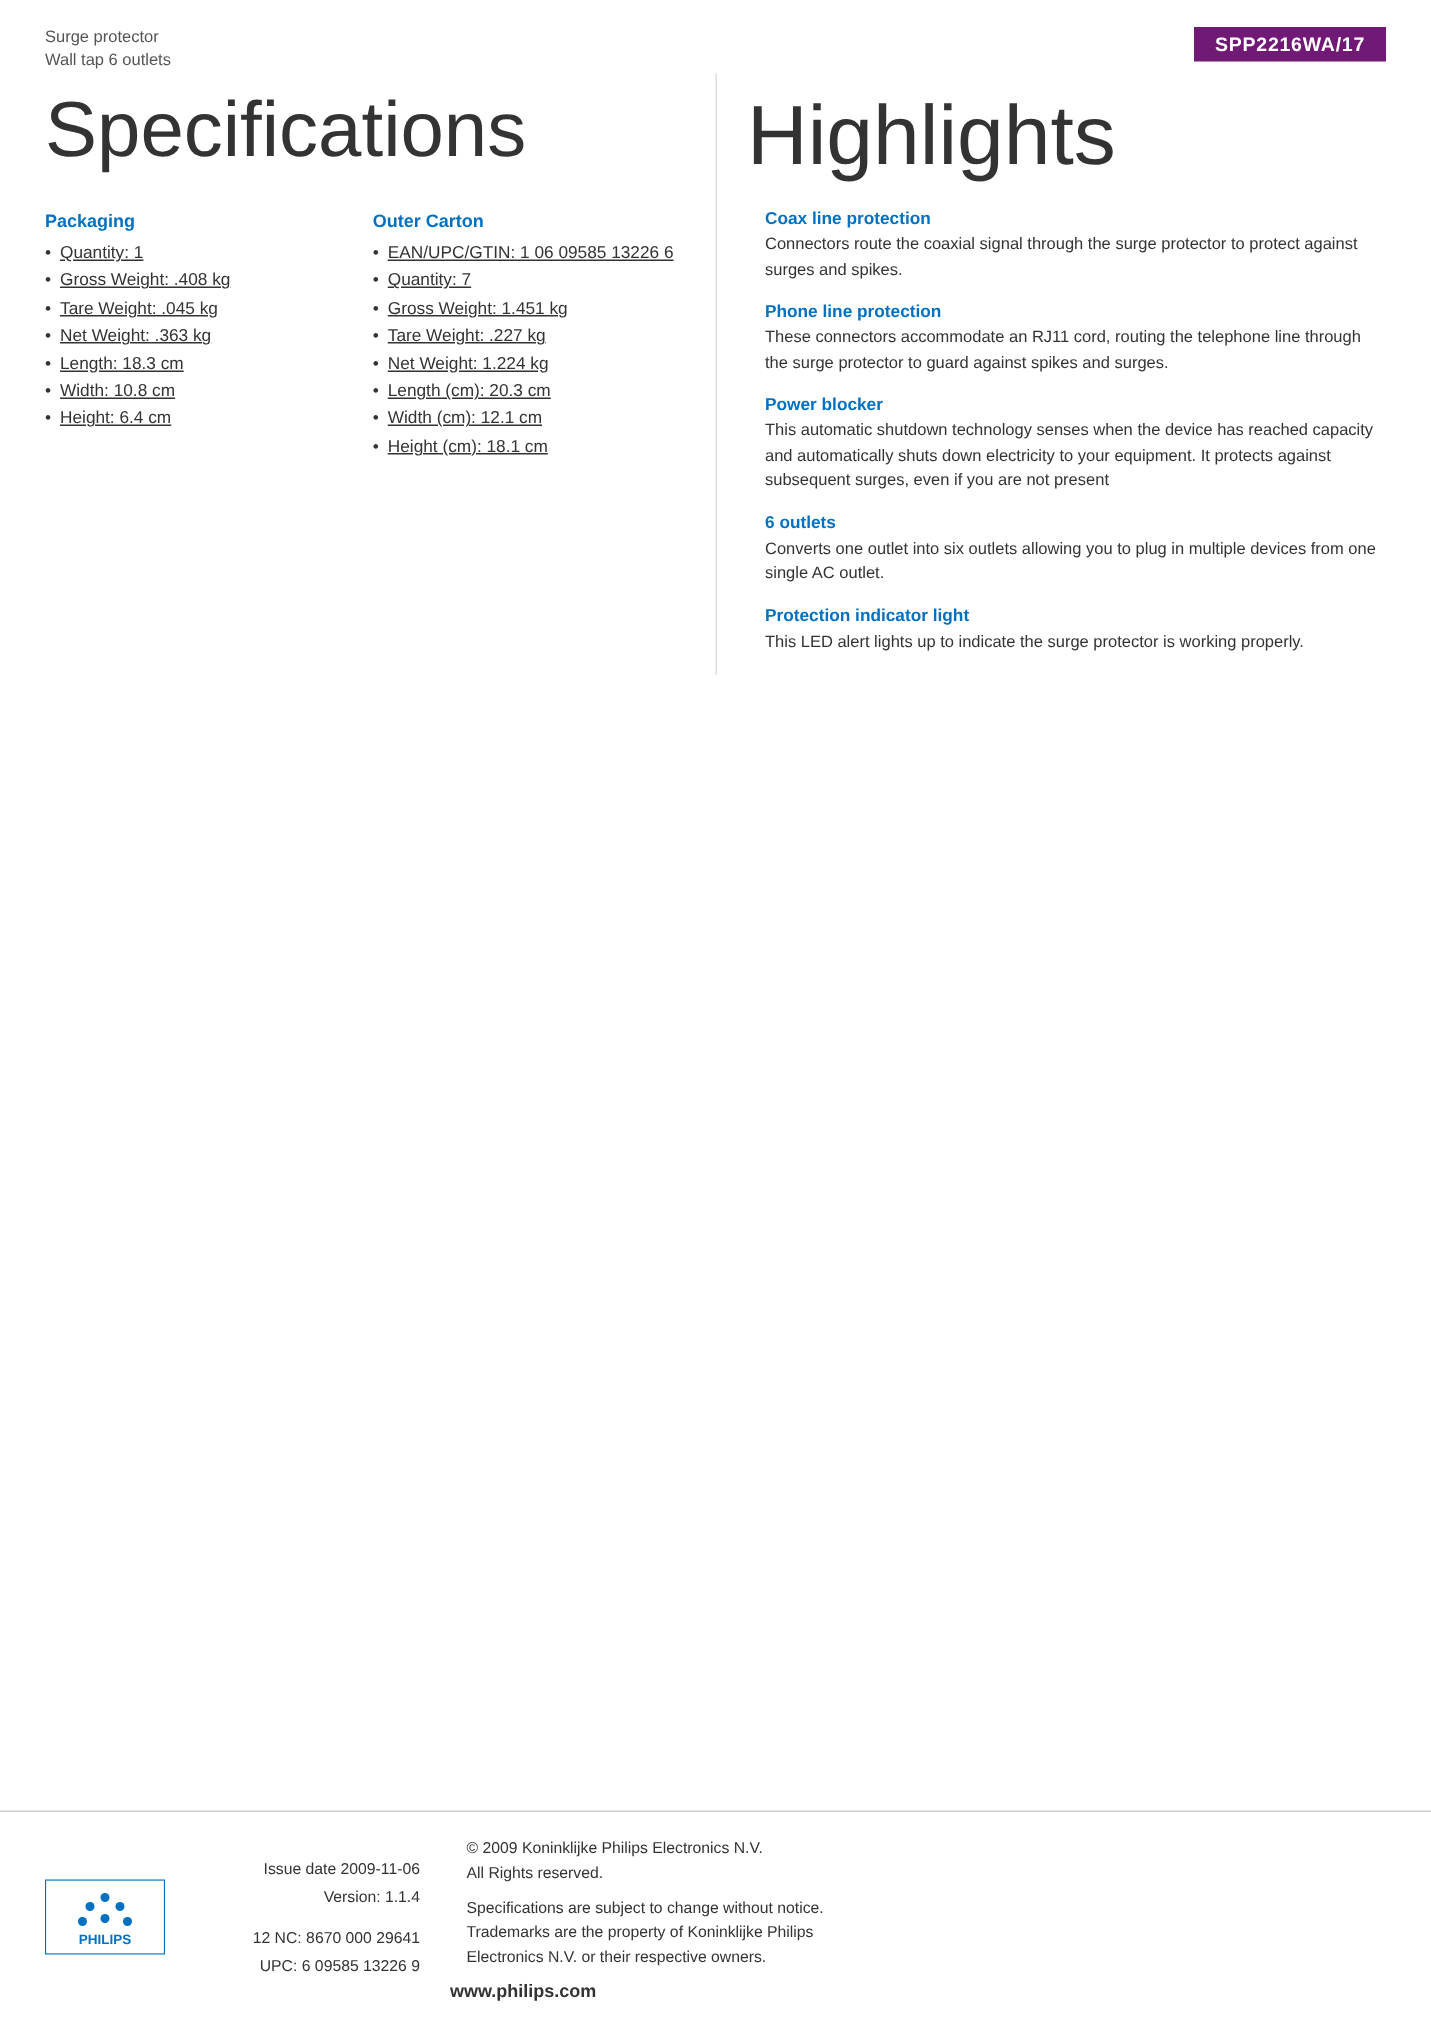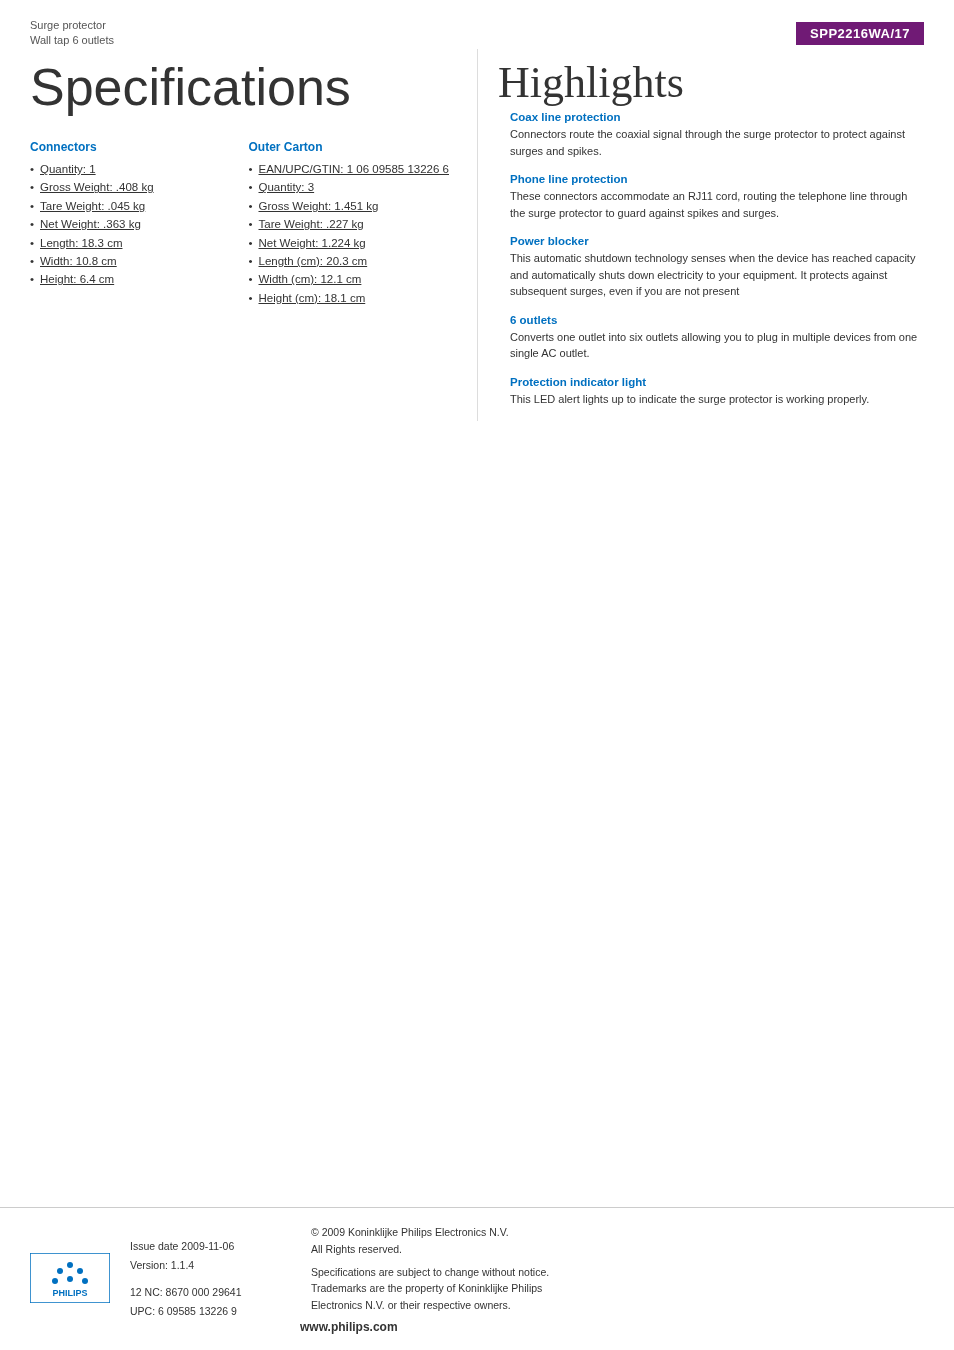--- a/index.html
+++ b/index.html
@@ -16,21 +16,21 @@
       width: 954px;
       min-height: 1350px;
       background: #fff;
       position: relative;
       padding: 0;
     }
 
     
     .header {
       display: flex;
-      align-items: center;
+      align-items: flex-start;
       padding: 18px 30px 0 30px;
     }
     .header-left {
       flex: 1;
     }
     .product-category {
       font-size: 11px;
       color: #555;
       line-height: 1.4;
     }
@@ -102,26 +102,26 @@
 
     
     .right-col {
       width: 50%;
       padding-left: 20px;
       padding-top: 10px;
       border-left: 1px solid #ddd;
     }
 
     .highlights-title {
-      font-size: 44px;
+      font-size: 56px;
       font-weight: 300;
       color: #333;
       line-height: 1.1;
-      margin-bottom: 4px;
-      font-family: Liberation Serif, serif;
+      margin-bottom: 20px;
+      font-family: Liberation Sans, sans-serif;
     }
 
     .highlight-item {
       margin-bottom: 14px;
       margin-left: 12px;
     }
     .highlight-item-title {
       font-size: 11.5px;
       font-weight: bold;
       color: #0070c0;
@@ -154,20 +154,21 @@
     .footer-meta {
       display: flex;
       flex-direction: column;
       gap: 2px;
       min-width: 150px;
     }
     .footer-meta-line {
       font-size: 10.5px;
       color: #333;
       line-height: 1.6;
+      text-align: right;
     }
 
     .footer-right {
       flex: 1;
     }
     .footer-legal {
       font-size: 10.5px;
       color: #333;
       line-height: 1.6;
       margin-left: 11px;
@@ -205,36 +206,36 @@
     </div>
   </div>
 
   <div class="main-content">
 
     <div class="left-col">
       <h1 class="page-title">Specifications</h1>
 
       <div class="specs-cols">
         <div class="specs-inner-col">
-          <div class="section-title">Connectors</div>
+          <div class="section-title">Packaging</div>
           <ul class="spec-list">
           <li>Quantity: 1</li>
               <li>Gross Weight: .408 kg</li>
               <li>Tare Weight: .045 kg</li>
               <li>Net Weight: .363 kg</li>
               <li>Length: 18.3 cm</li>
               <li>Width: 10.8 cm</li>
               <li>Height: 6.4 cm</li>
             </ul>
         </div>
         <div class="specs-inner-col">
           <div class="section-title">Outer Carton</div>
           <ul class="spec-list">
           <li>EAN/UPC/GTIN: 1 06 09585 13226 6</li>
-              <li>Quantity: 3</li>
+              <li>Quantity: 7</li>
               <li>Gross Weight: 1.451 kg</li>
               <li>Tare Weight: .227 kg</li>
               <li>Net Weight: 1.224 kg</li>
               <li>Length (cm): 20.3 cm</li>
               <li>Width (cm): 12.1 cm</li>
               <li>Height (cm): 18.1 cm</li>
             </ul>
         </div>
       </div>
     </div>

